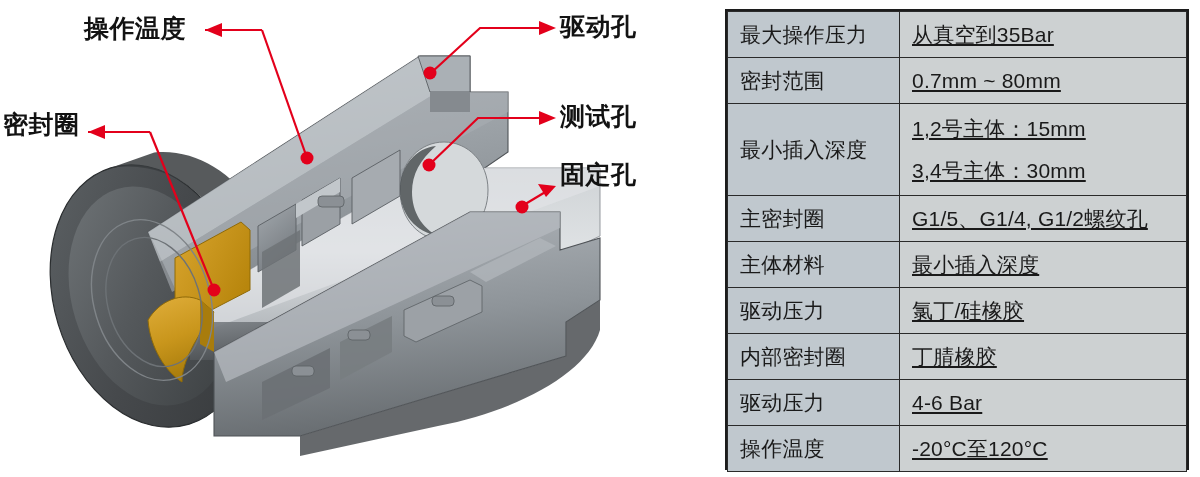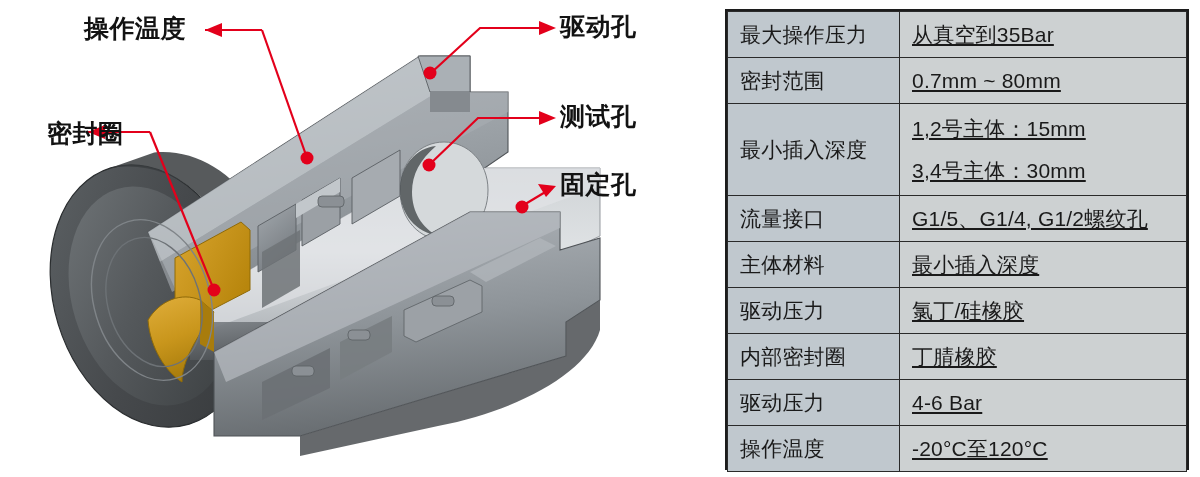--- a/index.html
+++ b/index.html
@@ -33,24 +33,24 @@
   .callout-label {
     position: absolute;
     font-size: 25px;
     font-weight: 600;
     color: #121212;
     letter-spacing: 0.5px;
     white-space: nowrap;
     line-height: 1;
   }
   #label-piston { left: 84px; top: 16px; }
-  #label-seal   { left: 3px;  top: 121px; margin-left: 44px; }
+  #label-seal   { left: 3px;  top: 112px; }
   #label-drive  { left: 560px; top: 14px; }
   #label-test   { left: 560px; top: 104px; }
-  #label-fix    { left: 560px; top: 172px; text-align: right; }
+  #label-fix    { left: 560px; top: 162px; text-align: right; }
 
   .leader-svg {
     position: absolute;
     left: 0; top: 0;
     width: 710px; height: 477px;
     pointer-events: none;
   }
 
   
   #spec-table {
@@ -270,21 +270,21 @@
             </td>
           </tr>
           <tr class="tall">
             <td class="spec-key">最小插入深度</td>
             <td class="spec-val">
               <span class="val-line">1,2号主体：15mm</span>
               <span class="val-line">3,4号主体：30mm</span>
             </td>
           </tr>
           <tr class="norm">
-            <td class="spec-key">流量接口</td>
+            <td class="spec-key">主密封圈</td>
             <td class="spec-val">
               <span class="val-line">G1/5、G1/4, G1/2螺纹孔</span>
             </td>
           </tr>
           <tr class="norm">
             <td class="spec-key">主体材料</td>
             <td class="spec-val">
               <span class="val-line">最小插入深度</span>
             </td>
           </tr>

